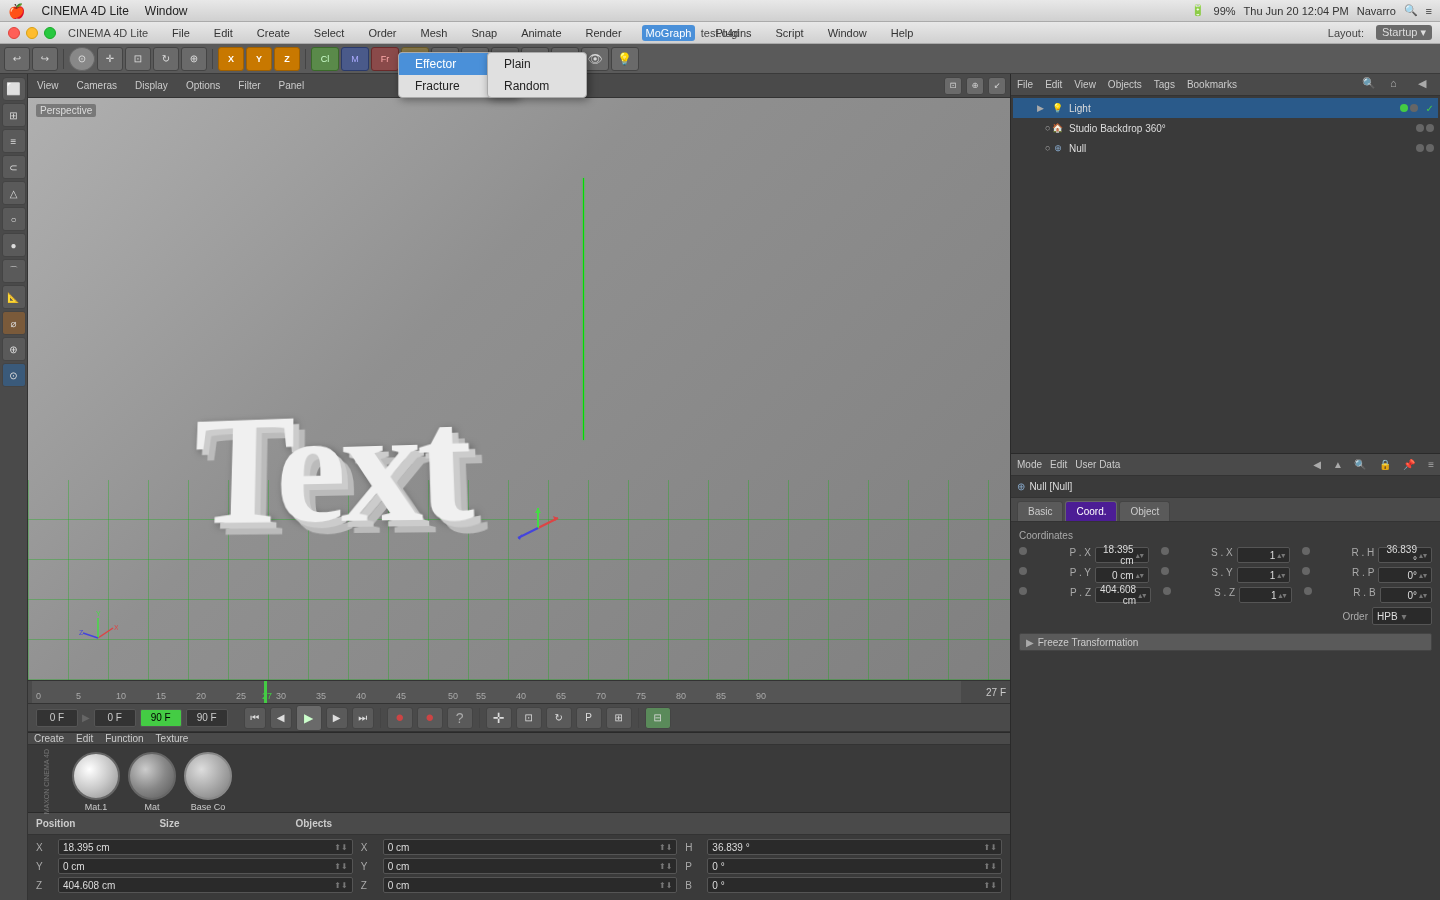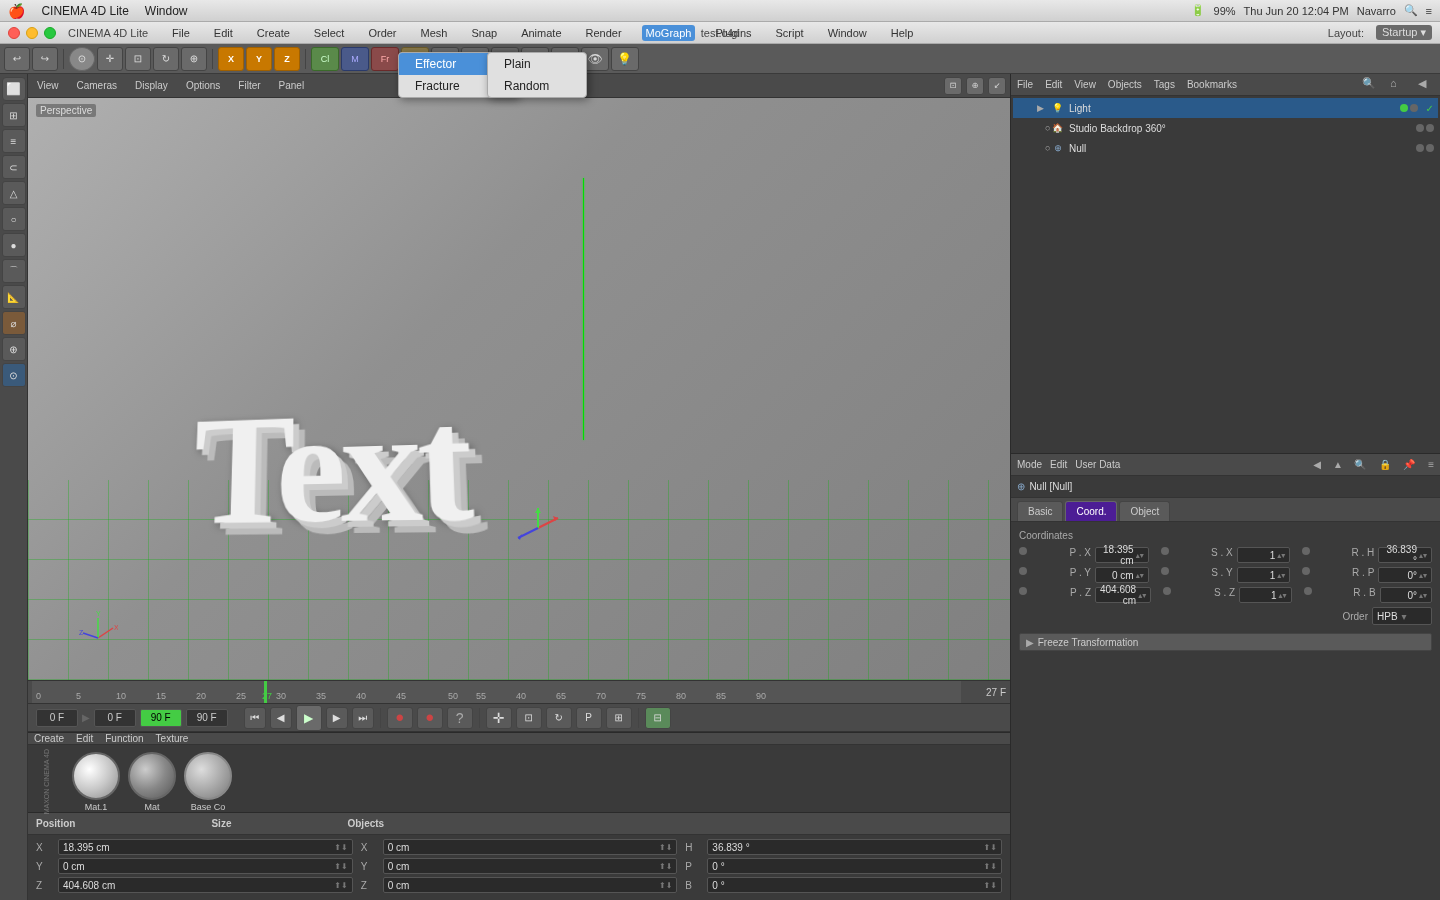--- a/index.html
+++ b/index.html
@@ -727,21 +727,21 @@
           </div>
         </div>
         <div id="add-plain-obj">
           <span>Add Plain Object</span>
         </div>
       </div>
 
       <div id="coords-panel">
         <div id="coords-toolbar">
           <span class="coords-header">Position</span>
-          <span style="margin-left:120px;" class="coords-header">Size</span>
+          <span style="margin-left:68px;" class="coords-header">Size</span>
           <span style="margin-left:100px;" class="coords-header">Objects</span>
         </div>
         <div id="coords-grid">
 
           <div class="coords-cell">
             <span class="coords-axis-label">X</span>
             <div class="coords-field">
               <span class="coords-val">18.395 cm</span>
               <span class="coords-stepper">⬆⬇</span>
             </div>

